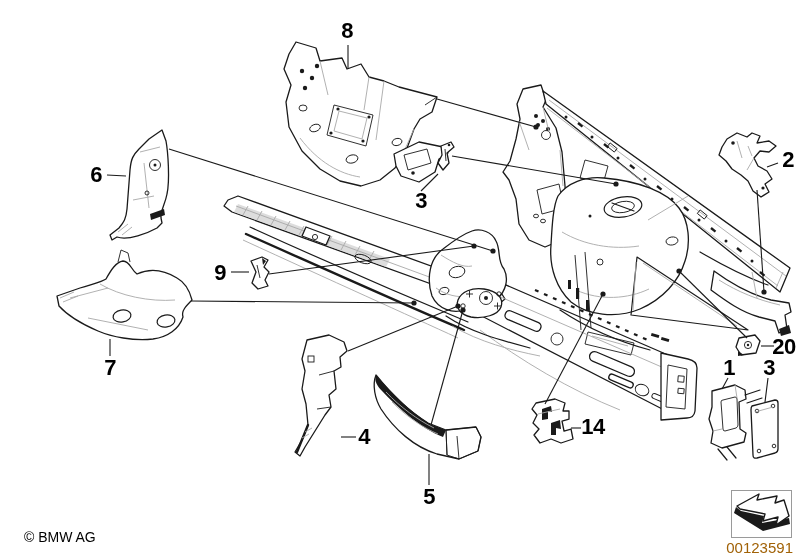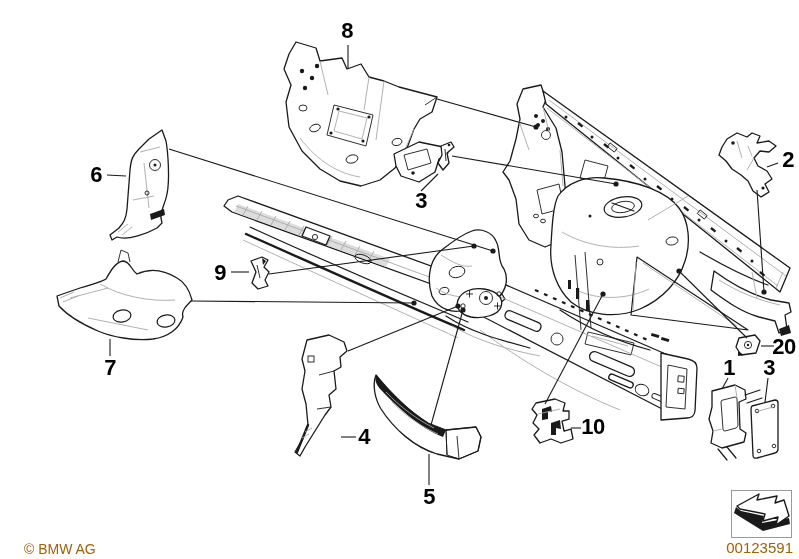--- a/index.html
+++ b/index.html
@@ -11,21 +11,21 @@
   svg .thin{fill:none;stroke:#1a1a1a;stroke-width:0.9;}
   svg .gy{fill:none;stroke:#a8a8a8;stroke-width:0.9;}
   svg .dk{fill:#1a1a1a;stroke:none;}
   svg .hb{fill:#d2d2d2;stroke:none;opacity:.75;}
   svg .ldr{fill:none;stroke:#1a1a1a;stroke-width:1.1;}
   svg .dot{fill:#1a1a1a;stroke:none;}
   svg .tick{stroke:#1a1a1a;stroke-width:2.3;stroke-linecap:butt;fill:none;}
   svg .bold{fill:none;stroke:#1a1a1a;stroke-width:2.4;stroke-linecap:round;}
   .callout{position:absolute;transform:translate(-50%,-50%);font-size:22px;font-weight:700;
            color:#000;line-height:1;letter-spacing:-0.5px;cursor:pointer;}
-  .copyright{position:absolute;left:24px;bottom:2px;font-size:14px;color:#a16207;}
+  .copyright{position:absolute;left:24px;bottom:14px;font-size:14px;color:#000000;}
   .docnum{position:absolute;right:6px;bottom:3px;font-size:15px;color:#a16207;}
   .navbox{position:absolute;left:731px;top:490px;width:61px;height:48px;
           border:1px solid #9a9a9a;background:#fff;box-sizing:border-box;cursor:pointer;}
 </style>
 </head>
 <body>
 
 <div class="stage">
 
   <svg class="art" width="799" height="559" viewBox="0 0 799 559">
@@ -352,21 +352,21 @@
 
   <div class="callout" style="left:729px;top:368px">1</div>
   <div class="callout" style="left:788px;top:160px">2</div>
   <div class="callout" style="left:421px;top:201px">3</div>
   <div class="callout" style="left:364px;top:437px">4</div>
   <div class="callout" style="left:429px;top:497px">5</div>
   <div class="callout" style="left:96px;top:175px">6</div>
   <div class="callout" style="left:110px;top:368px">7</div>
   <div class="callout" style="left:347px;top:31px">8</div>
   <div class="callout" style="left:220px;top:273px">9</div>
-  <div class="callout" style="left:593px;top:427px">10</div>
+  <div class="callout" style="left:593px;top:427px">14</div>
   <div class="callout" style="left:784px;top:347px">20</div>
   <div class="callout" style="left:769px;top:368px">3</div>
 
   <div class="copyright">© BMW AG</div>
   <div class="docnum">00123591</div>
 
   <div class="navbox">
     <svg width="59" height="46" viewBox="0 0 59 46">
       <path d="M4,16 L9,20 L32,25 L30,32 L57,27 L58,33 L31,40 L2,22 Z" fill="#1a1a1a" stroke="none"></path>
       <path d="M5,15 L27,3 L25,9 L45,5 L43,12 L52,9 L57,25 L44,34 L46,26 L31,30 L33,23 L8,18 Z" fill="#ffffff" stroke="#1a1a1a" stroke-width="1.4" stroke-linejoin="round"></path>

